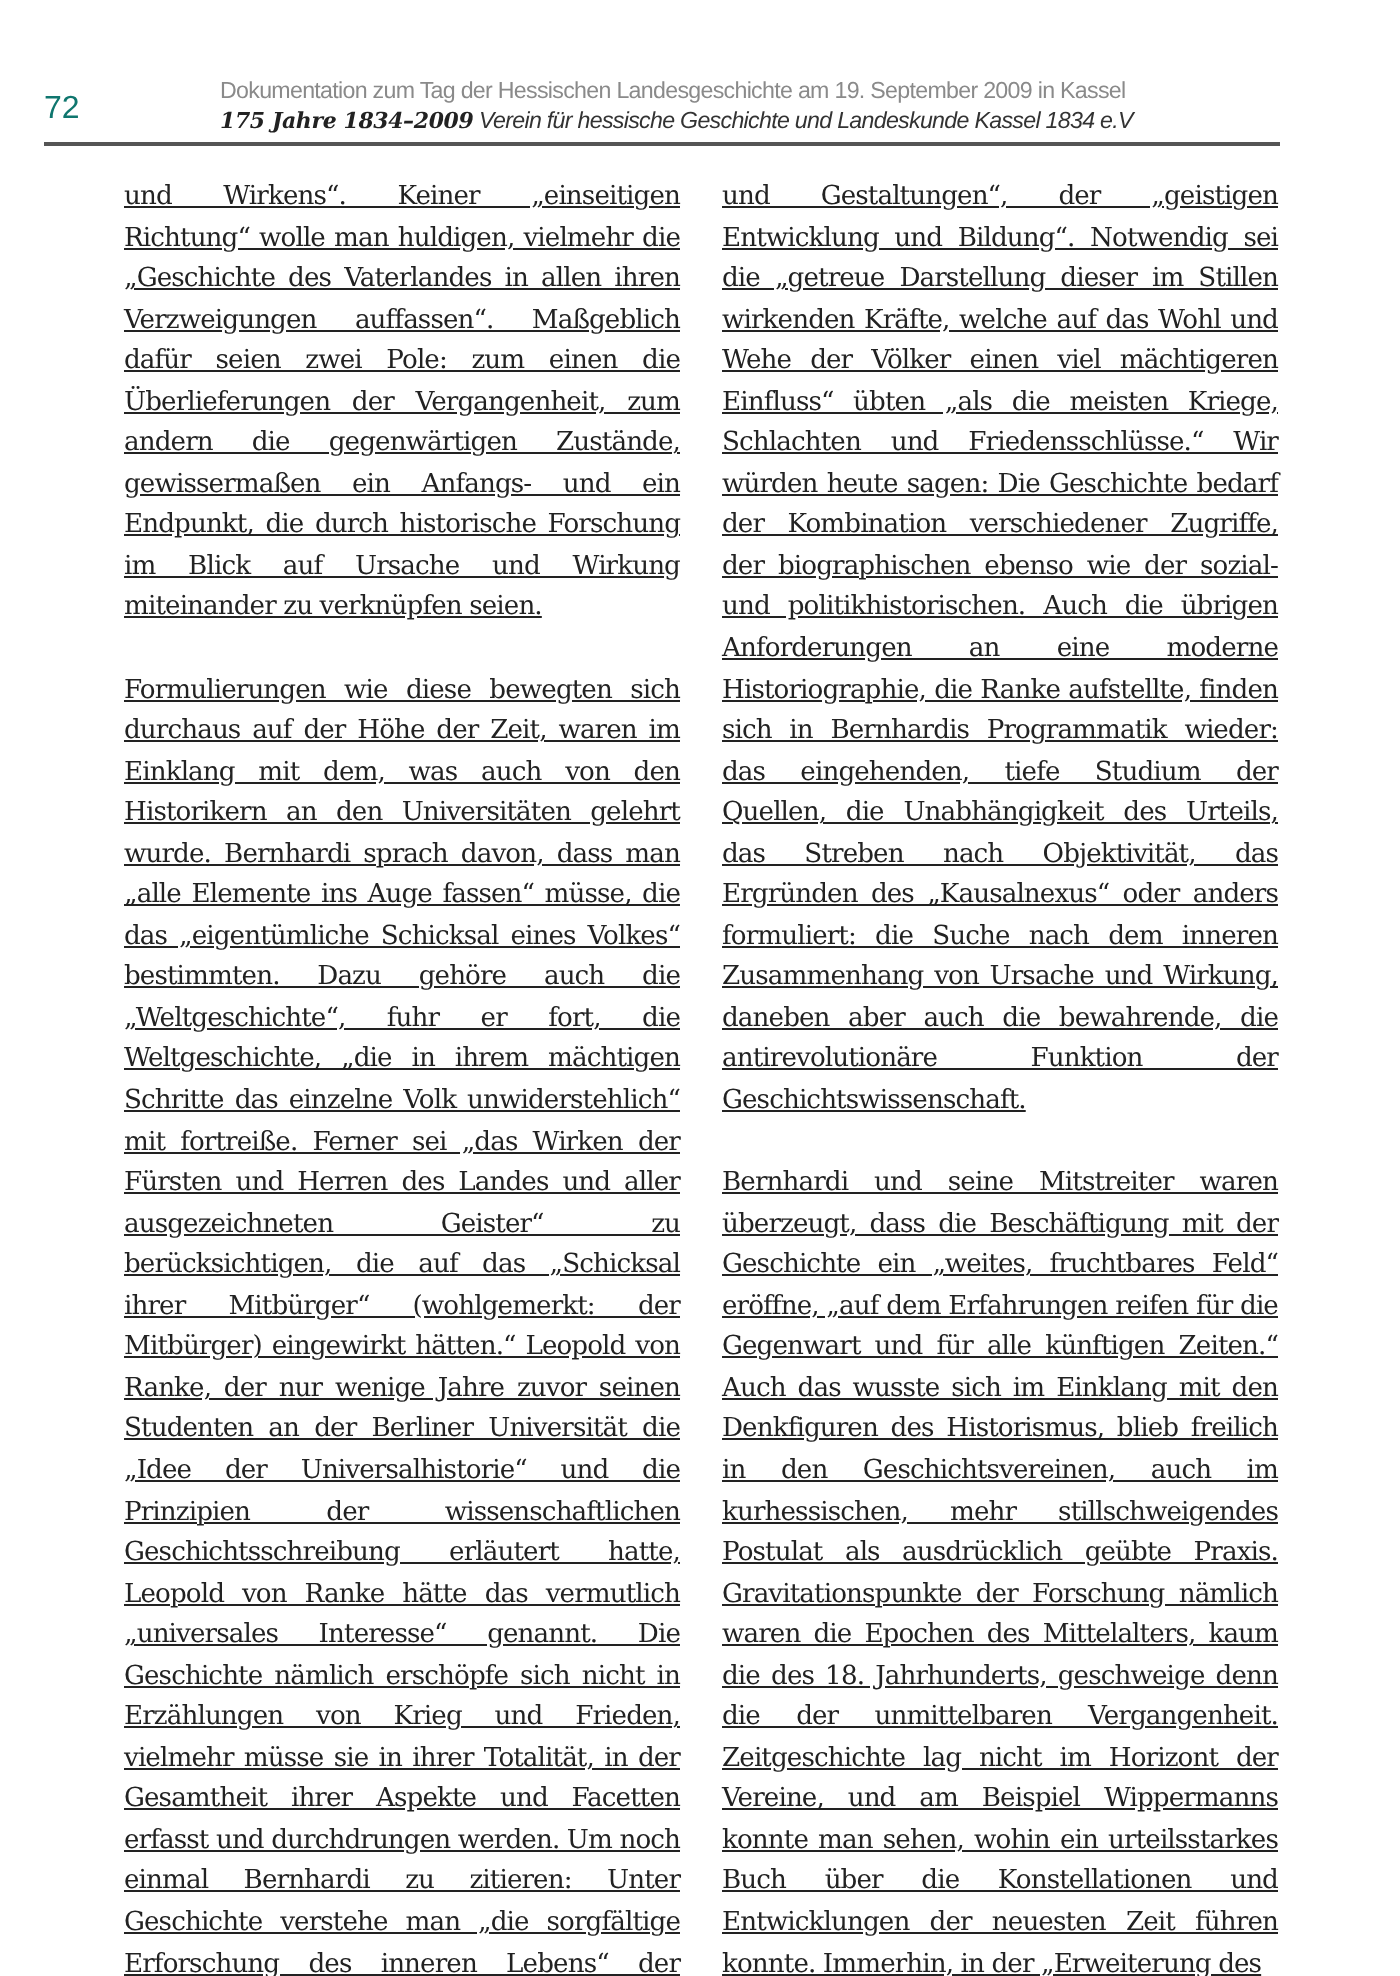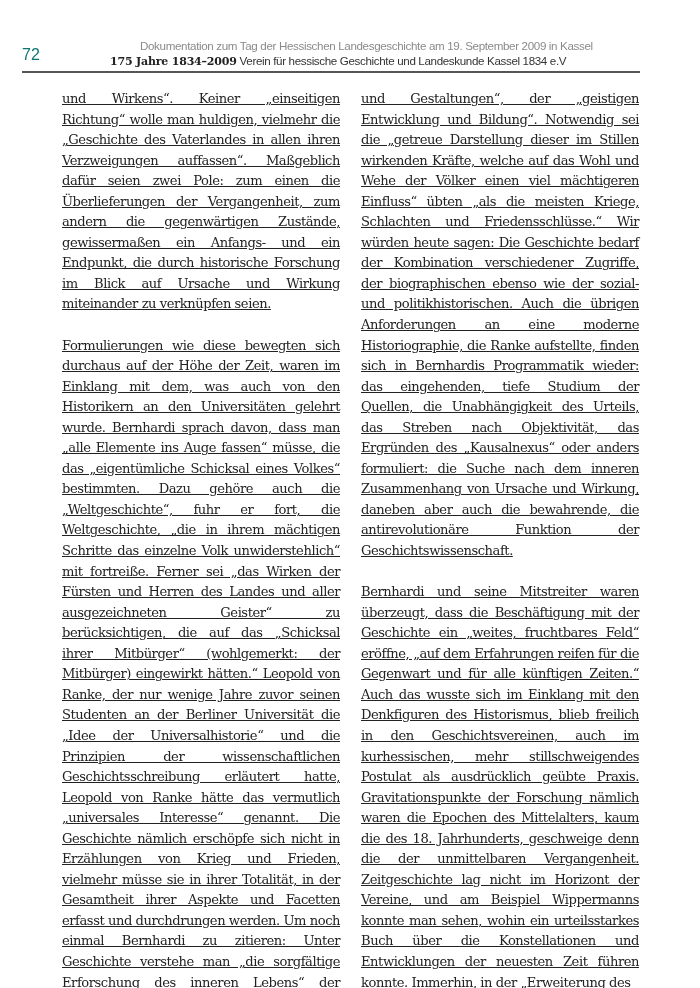--- a/index.html
+++ b/index.html
@@ -6,22 +6,22 @@
     body { width: 700px; height: 988px; position: relative; overflow: hidden; }
     .page-number {
       position: absolute; left: 22px; top: 46px;
       font-family: "Liberation Sans", sans-serif; font-size: 16px; color: #0f766e;
     }
     .header {
       position: absolute; left: 110px; top: 38px; width: 520px;
       font-family: "Liberation Sans", sans-serif; font-size: 11.6px; line-height: 15px;
       letter-spacing: -0.35px;
     }
-    .header-line1 { color: #8a8a8a; margin-left: 30px; }
-    .header-line2 { color: #333; }
+    .header-line1 { color: #8a8a8a; }
+    .header-line2 { color: #333; font-style: italic; }
     .header-line2 .fraktur {
       font-family: "DejaVu Serif", serif; font-weight: bold; font-size: 11px; color: #222;
       letter-spacing: -0.2px;
     }
     .header-rule {
       position: absolute; left: 22px; top: 71px; width: 618px; height: 2px; background: #555;
     }
     .column {
       position: absolute; top: 89px; width: 278px;
       font-family: "DejaVu Serif", serif; font-size: 13.1px; line-height: 20.55px;

